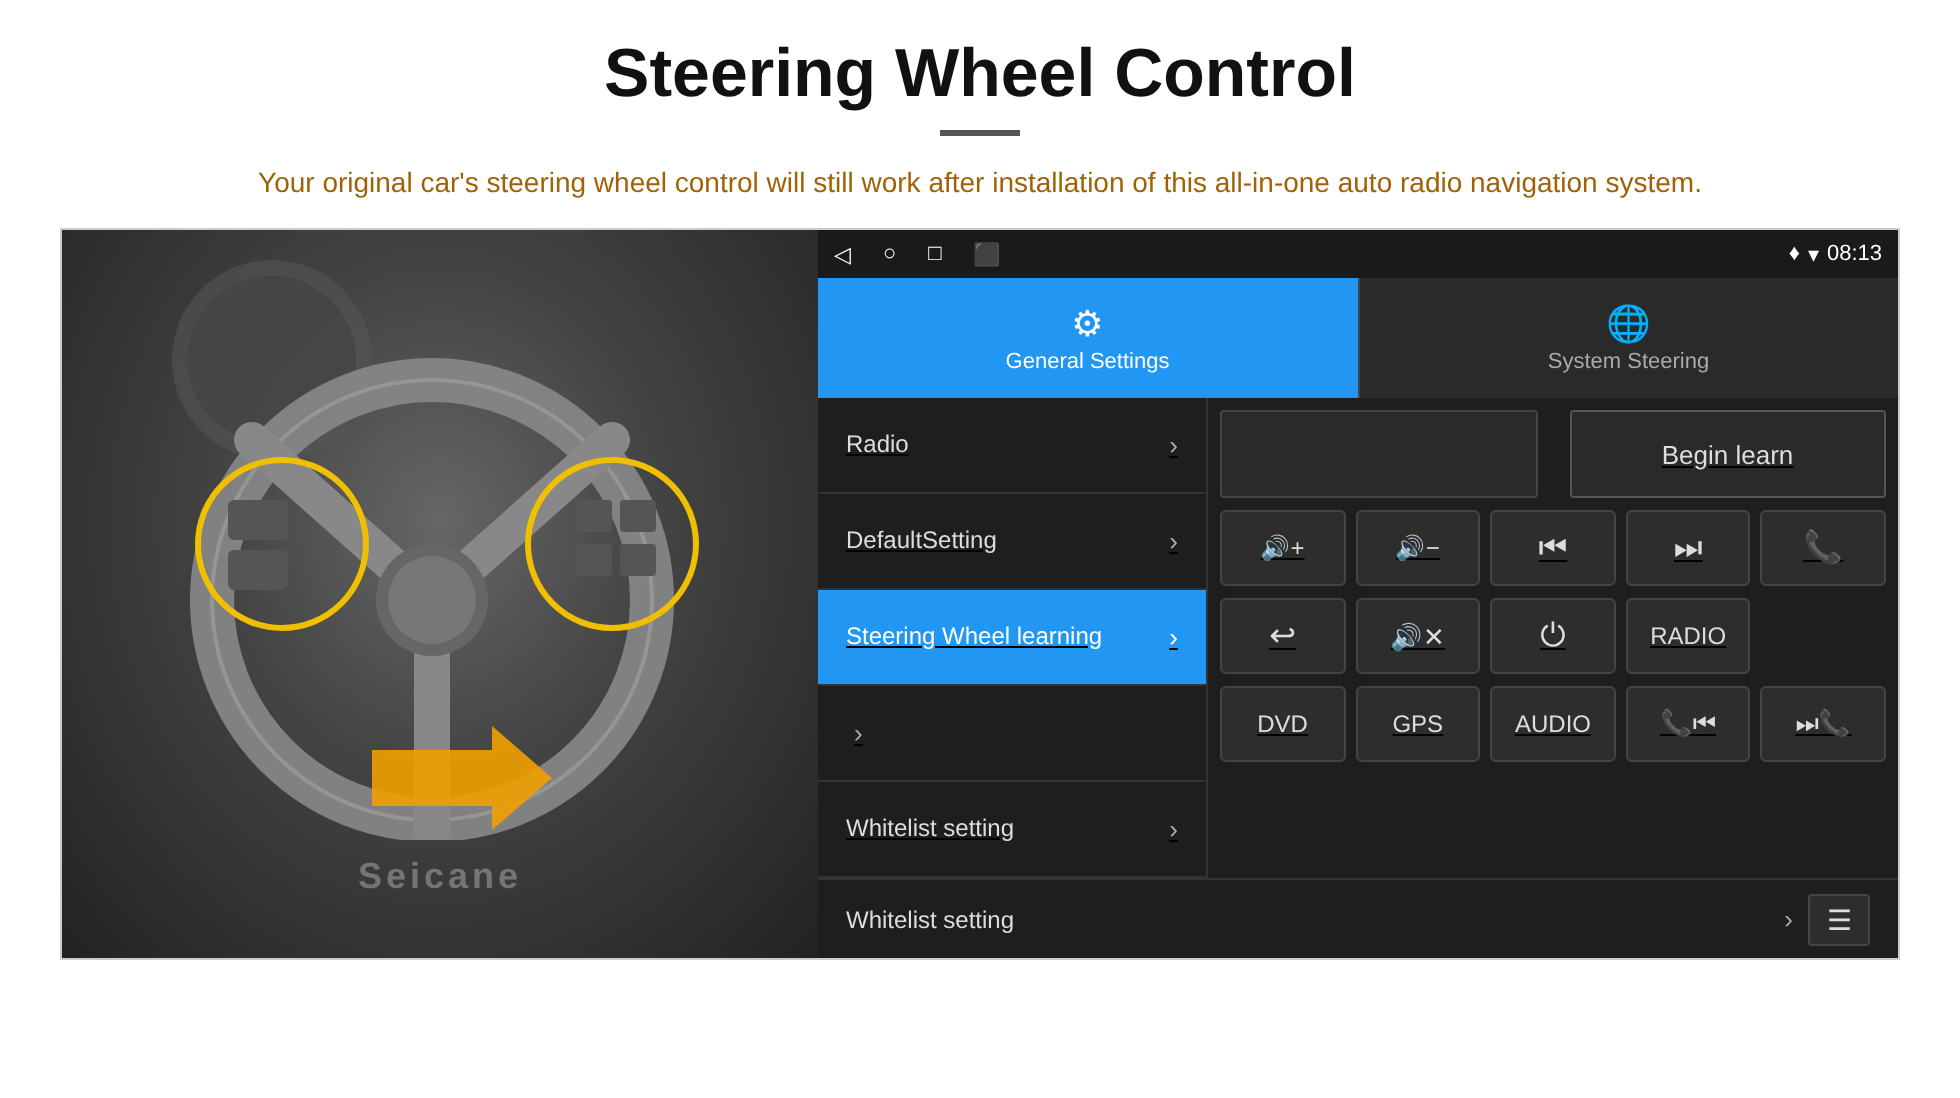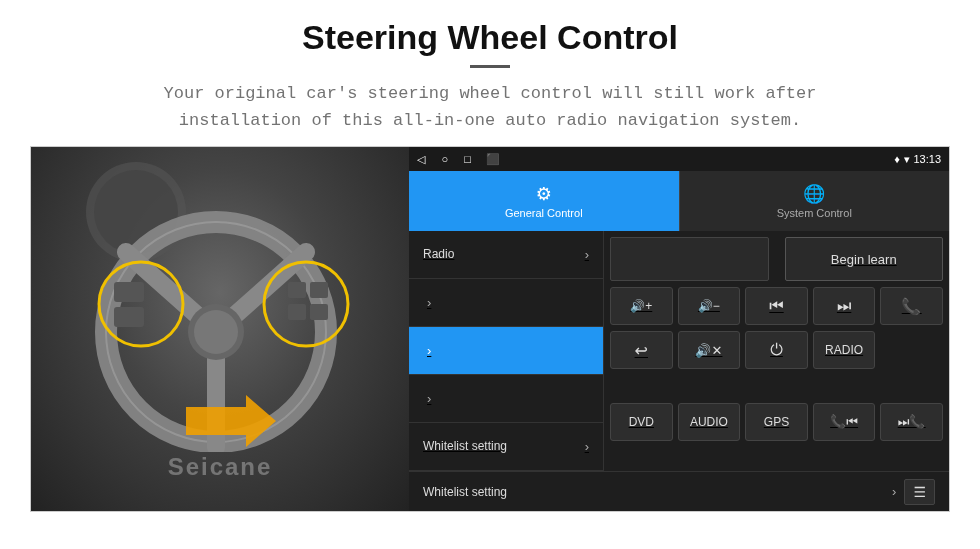--- a/index.html
+++ b/index.html
@@ -25,26 +25,25 @@
       color: #111;
       margin-bottom: 8px;
     }
     .title-divider {
       width: 40px;
       height: 3px;
       background: #555;
       margin: 0 auto 12px;
     }
     .subtitle {
-      font-size: 17px;
-      color: #737373;
+      font-size: 14px;
+      color: #a16207;
       max-width: 780px;
       margin: 0 auto;
       line-height: 1.6;
-      font-family: Liberation Mono, monospace;
     }
     .content-area {
       display: flex;
       margin-top: 12px;
       border: 1px solid #ccc;
     }
     
     .car-image-panel {
       width: 378px;
       min-height: 330px;
@@ -59,21 +58,21 @@
       background: radial-gradient(ellipse at 50% 40%, #666 0%, #444 40%, #222 100%);
       position: absolute;
       top: 0; left: 0;
     }
     
     .watermark {
       position: absolute;
       bottom: 30px;
       left: 50%;
       transform: translateX(-50%);
-      font-size: 24px;
+      font-size: 18px;
       font-weight: bold;
       color: rgba(255,255,255,0.3);
       letter-spacing: 2px;
     }
     
     .android-panel {
       flex: 1;
       background: #1a1a1a;
       display: flex;
       flex-direction: column;
@@ -227,21 +226,20 @@
     }
     .controls-grid2 {
       display: grid;
       grid-template-columns: repeat(5, 1fr);
       gap: 5px;
     }
     .controls-grid3 {
       display: grid;
       grid-template-columns: repeat(5, 1fr);
       gap: 5px;
-      margin-top: 28px;
     }
     
     .whitelist-row {
       display: flex;
       align-items: center;
       justify-content: space-between;
       padding: 0 14px;
       height: 40px;
       color: #ddd;
       font-size: 12px;
@@ -320,46 +318,48 @@
       <div class="status-bar">
         <div class="status-icons-left">
           <span class="status-icon">◁</span>
           <span class="status-icon">○</span>
           <span class="status-icon">□</span>
           <span class="status-icon">⬛</span>
         </div>
         <div class="status-icons-right">
           <span class="status-icon">♦</span>
           <span class="status-icon">▾</span>
-          <span class="status-icon">13:13</span>
+          <span class="status-icon">08:13</span>
         </div>
       </div>
 
       <div class="tab-bar">
         <div class="tab-active">
           <span class="tab-icon">⚙</span>
-          <span>General Control</span>
+          <span>General Settings</span>
         </div>
         <div class="tab-inactive">
           <span class="tab-icon">🌐</span>
-          <span>System Control</span>
+          <span>System Steering</span>
         </div>
       </div>
 
       <div class="main-content">
 
         <div class="menu-list">
           <div class="menu-item">
             <span class="menu-item-text">Radio</span>
             <span class="chevron">›</span>
           </div>
           <div class="menu-item">
+            <span class="menu-item-text">DefaultSetting</span>
             <span class="chevron">›</span>
           </div>
           <div class="menu-item active">
+            <span class="menu-item-text">Steering Wheel learning</span>
             <span class="chevron">›</span>
           </div>
           <div class="menu-item">
             <span class="chevron">›</span>
           </div>
           <div class="menu-item">
             <span class="menu-item-text">Whitelist setting</span>
             <span class="chevron">›</span>
           </div>
         </div>
@@ -402,24 +402,24 @@
             <div class="ctrl-btn">
               <span>RADIO</span>
             </div>
           </div>
 
           <div class="controls-grid3">
             <div class="ctrl-btn">
               <span>DVD</span>
             </div>
             <div class="ctrl-btn">
+              <span>GPS</span>
+            </div>
+            <div class="ctrl-btn">
               <span>AUDIO</span>
-            </div>
-            <div class="ctrl-btn">
-              <span>GPS</span>
             </div>
             <div class="ctrl-btn">
               <span style="font-size:13px;">📞⏮</span>
             </div>
             <div class="ctrl-btn">
               <span style="font-size:13px;">⏭📞</span>
             </div>
           </div>
         </div>
       </div>

